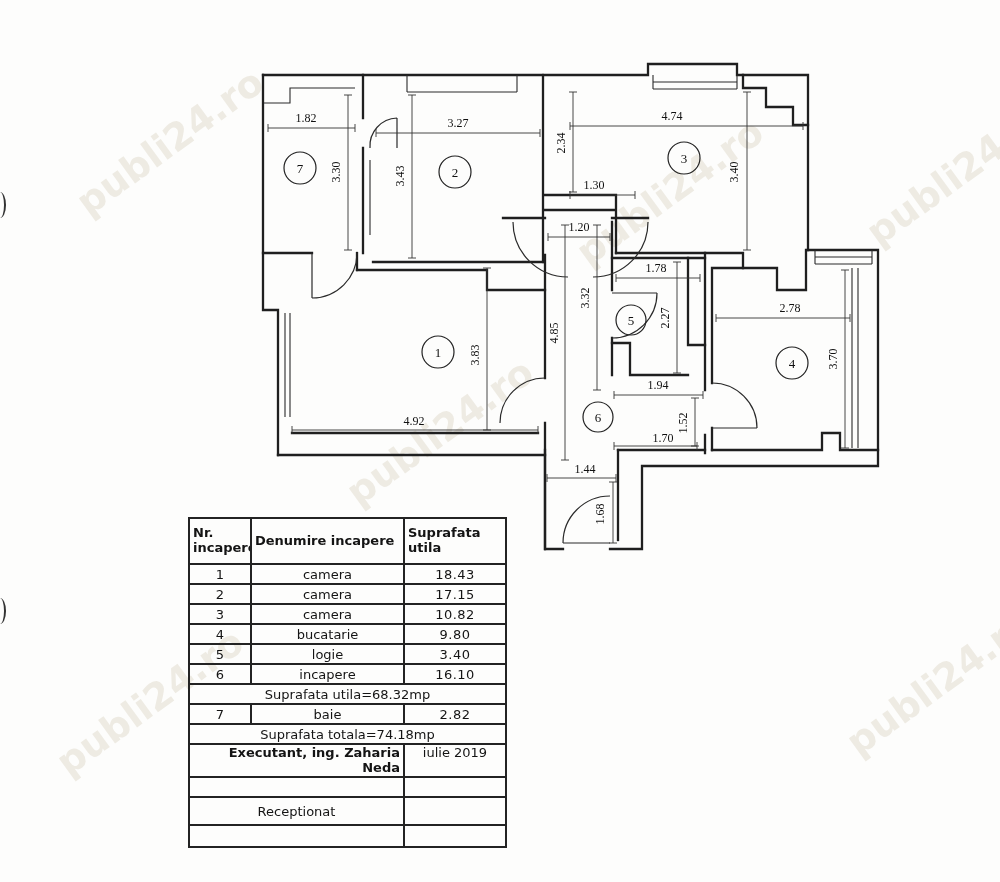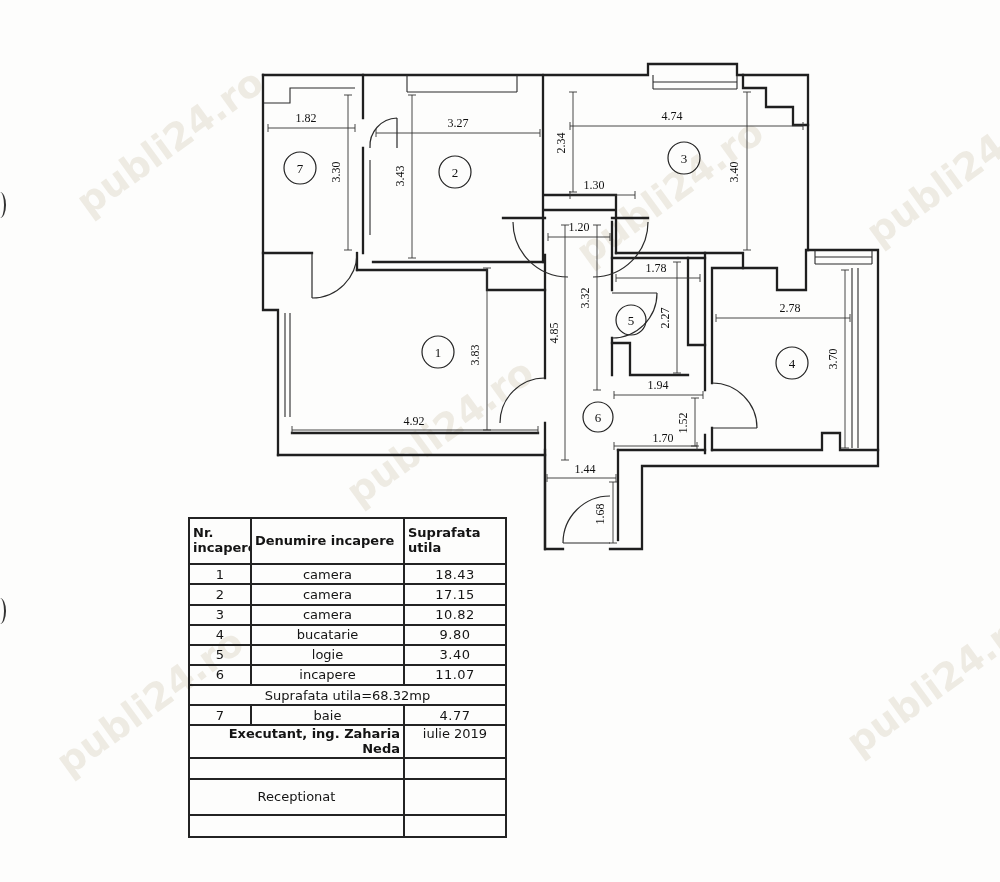--- a/index.html
+++ b/index.html
@@ -233,39 +233,42 @@
       <td class="c num">9.80</td>
     </tr>
     <tr style="height:20px">
       <td class="c">5</td>
       <td class="c">logie</td>
       <td class="c num">3.40</td>
     </tr>
     <tr style="height:20px">
       <td class="c">6</td>
       <td class="c">incapere</td>
-      <td class="c num">11.07</td>
+      <td class="c num">16.10</td>
     </tr>
     <tr style="height:20px">
       <td colspan="3" class="merged">Suprafata  utila=68.32mp</td>
     </tr>
     <tr style="height:20px">
       <td class="c">7</td>
       <td class="c">baie</td>
-      <td class="c num">4.77</td>
+      <td class="c num">2.82</td>
+    </tr>
+    <tr style="height:20px">
+      <td colspan="3" class="merged">Suprafata  totala=74.18mp</td>
     </tr>
     <tr style="height:33px">
       <td colspan="2" class="exec">Executant, ing. Zaharia Neda</td>
       <td class="datecell">iulie  2019</td>
     </tr>
     <tr style="height:20px">
       <td colspan="2"></td>
       <td></td>
     </tr>
-    <tr style="height:36px">
+    <tr style="height:28px">
       <td colspan="2" class="c">Receptionat</td>
       <td></td>
     </tr>
     <tr style="height:22px">
       <td colspan="2"></td>
       <td></td>
     </tr>
   </tbody>
     </table>
 

